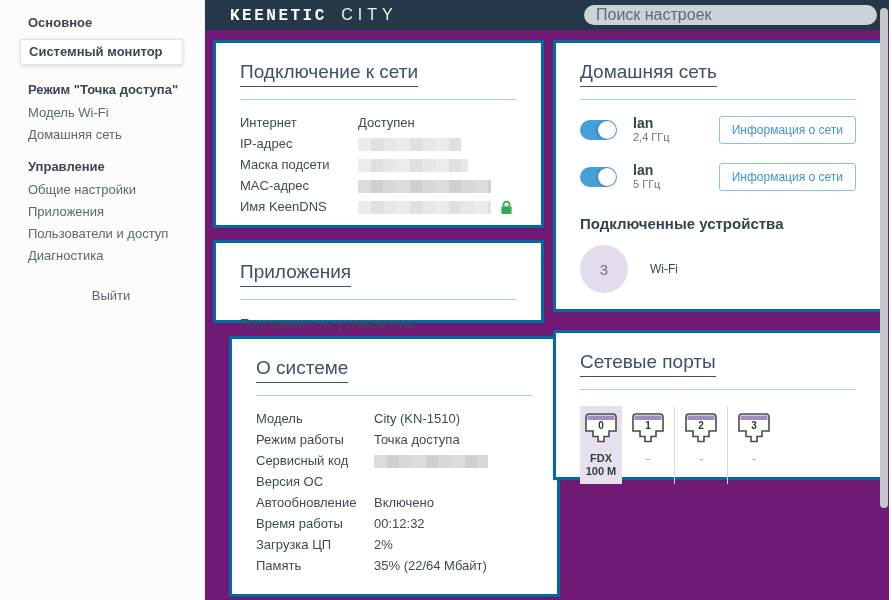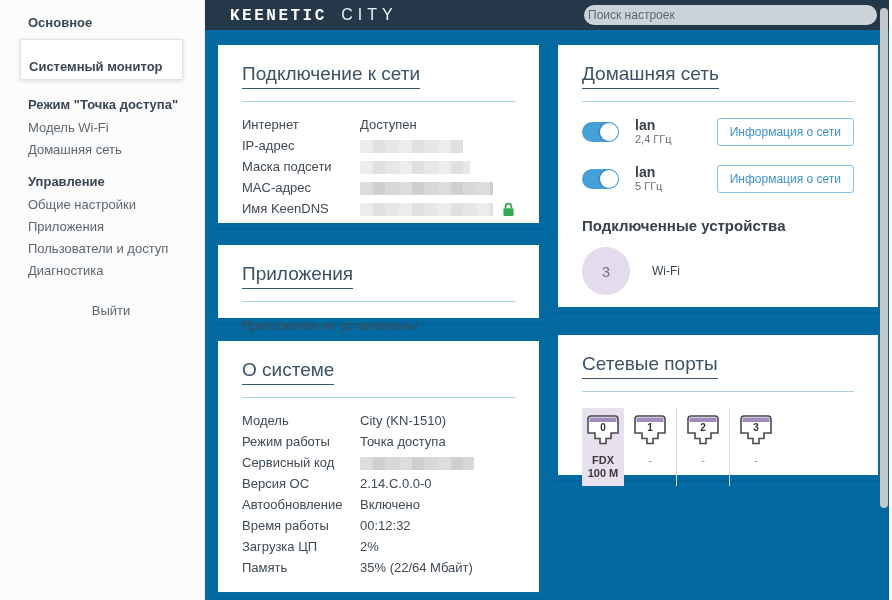--- a/index.html
+++ b/index.html
@@ -1,47 +1,47 @@
 <!DOCTYPE html>
 <html lang="ru" style="--c-header_bg: #24384a; --c-title: #3c5266; --c-hr_blue: #a9cfe3; --c-accent_blue: #3e94d1; --c-toggle_on: #45a0d8; --c-port_purple: #a18cbe; --c-port_active_bg: #e7e0ef; --c-lock_green: #35a854; --c-device_circle: #e4dcec;"><head>
 <meta charset="utf-8">
 <style>
   * { margin:0; padding:0; box-sizing:border-box; }
   html,body { width:892px; height:600px; }
   body { font-family:"Liberation Sans", sans-serif; }
-  .app { position:relative; width:889px; height:600px; background:#0369a1; overflow:hidden; }
+  .app { position:relative; width:889px; height:600px; background:#701a75; overflow:hidden; }
 
   
   .sidebar { position:absolute; left:0; top:0; width:205px; height:600px; background:#fcfcfc;
              border-right:1px solid rgba(0,0,0,0.05); padding-top:15px; z-index:3; }
   .side-section { margin-bottom:17px; }
   .side-title { font-size:13px; font-weight:bold; color:#3a4754; margin:0 10px 9px 28px; line-height:15px; }
   .side-item { font-size:13px; color:#5c6770; margin:0 10px 8px 28px; line-height:14px; cursor:pointer; }
   .side-item.selected { margin-left:20px; width:163px; background:#ffffff; border:1px solid #e3e3e3;
-             box-shadow:0 1px 4px rgba(0,0,0,0.14); padding:20px 0 5px 8px; font-weight:bold;
+             box-shadow:0 1px 4px rgba(0,0,0,0.14); padding:5px 0 5px 8px; font-weight:bold;
              color:#3a4754; border-radius:1px; }
   .side-item.logout { margin-top:26px;text-align:center; }
 
   
   .topbar { position:absolute; left:205px; top:0; width:687px; height:30px;
             background:var(--c-header_bg,#24384a); display:flex; align-items:center; z-index:2; }
   .logo { margin-left:25px; white-space:nowrap; }
   .logo-main { color:#ffffff; font-weight:bold; font-size:16px; letter-spacing:2.5px;font-family:Liberation Mono, monospace; }
   .logo-sub { color:#eef3f6; font-size:16px; letter-spacing:5px; margin-left:10px; }
   .search { margin-left:auto; margin-right:15px; width:293px; height:20px; border:none; outline:none;
-            border-radius:10px; background:#ccd3d8; padding:0 4px; font-size:12px; color:#2f3a43;
+            border-radius:10px; background:#ccd3d8; padding:0 12px; font-size:16px; color:#2f3a43;
             font-family:"Liberation Sans", sans-serif; }
   .search::placeholder { color:#5d6973; }
 
   
-  .card { position:absolute; background:#ffffff; border:5px solid #0369a1;
+  .card { position:absolute; background:#ffffff; border:3px solid #0369a1;
           box-shadow:0 1px 2px rgba(0,0,0,0.10); padding:18px 24px; }
   .card-network { left:213px; top:40px;  width:331px; height:188px; }
   .card-apps    { left:213px; top:240px; width:331px; height:83px;  }
-  .card-system  { left:213px; top:336px; width:331px; height:261px; }
+  .card-system  { left:229px; top:336px; width:331px; height:261px; }
   .card-home    { left:553px; top:40px;  width:330px; height:272px; }
   .card-ports   { left:553px; top:330px; width:330px; height:150px; }
 
   .card-title { display:inline-block; font-size:19px; font-weight:normal; color:var(--c-title,#3c5266);
                 border-bottom:1px solid var(--c-title,#3c5266); padding-bottom:3px; cursor:pointer; }
   .hr { border-top:1px solid var(--c-hr_blue,#a9cfe3); margin:12px 0 16px 0; }
 
   .info-row { display:flex; margin-bottom:7px; font-size:13px; color:#3f4a54; line-height:14px; }
   .info-label { width:118px; flex:none; }
   .info-value { flex:1; display:flex; align-items:center; }
@@ -177,21 +177,20 @@
          <div class="info-value">Точка доступа</div>
        </div>
           <div class="info-row">
          <div class="info-label">Сервисный код</div>
          <div class="info-value">
               <span class="redacted dark" style="width:114px"></span>
             </div>
        </div>
           <div class="info-row">
          <div class="info-label">Версия ОС</div>
-         <div class="info-value">2.14.C.0.0-0</div>
        </div>
           <div class="info-row">
          <div class="info-label">Автообновление</div>
          <div class="info-value">Включено</div>
        </div>
           <div class="info-row">
          <div class="info-label">Время работы</div>
          <div class="info-value">00:12:32</div>
        </div>
           <div class="info-row">

